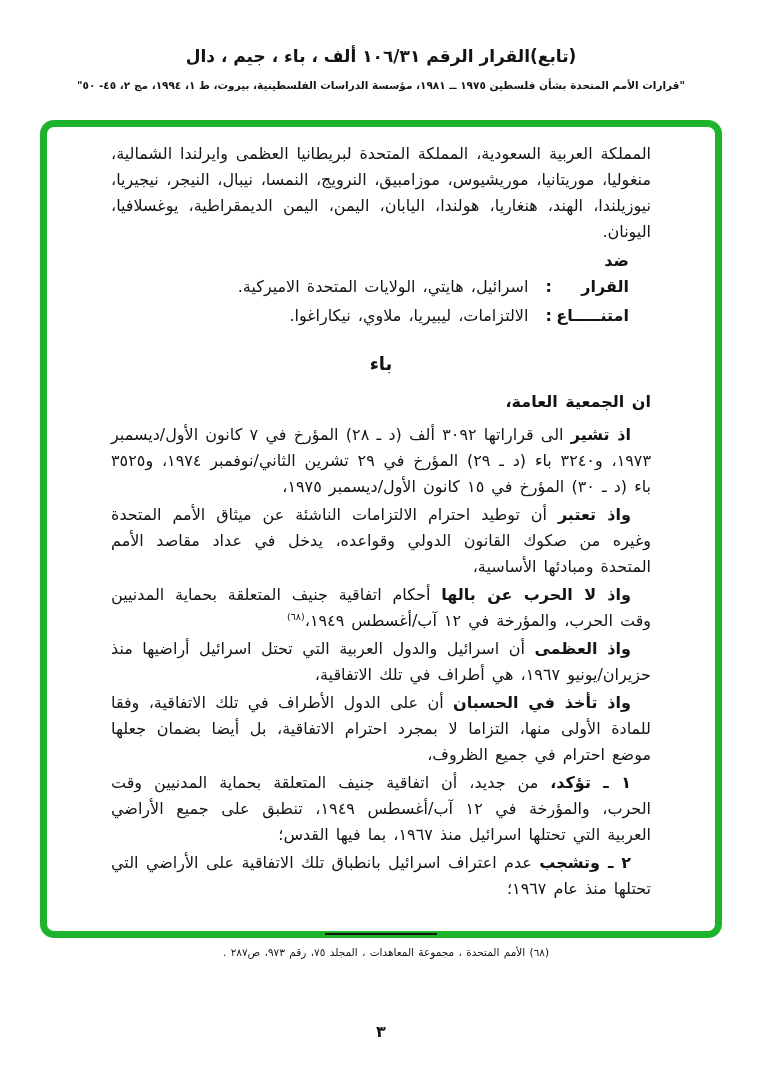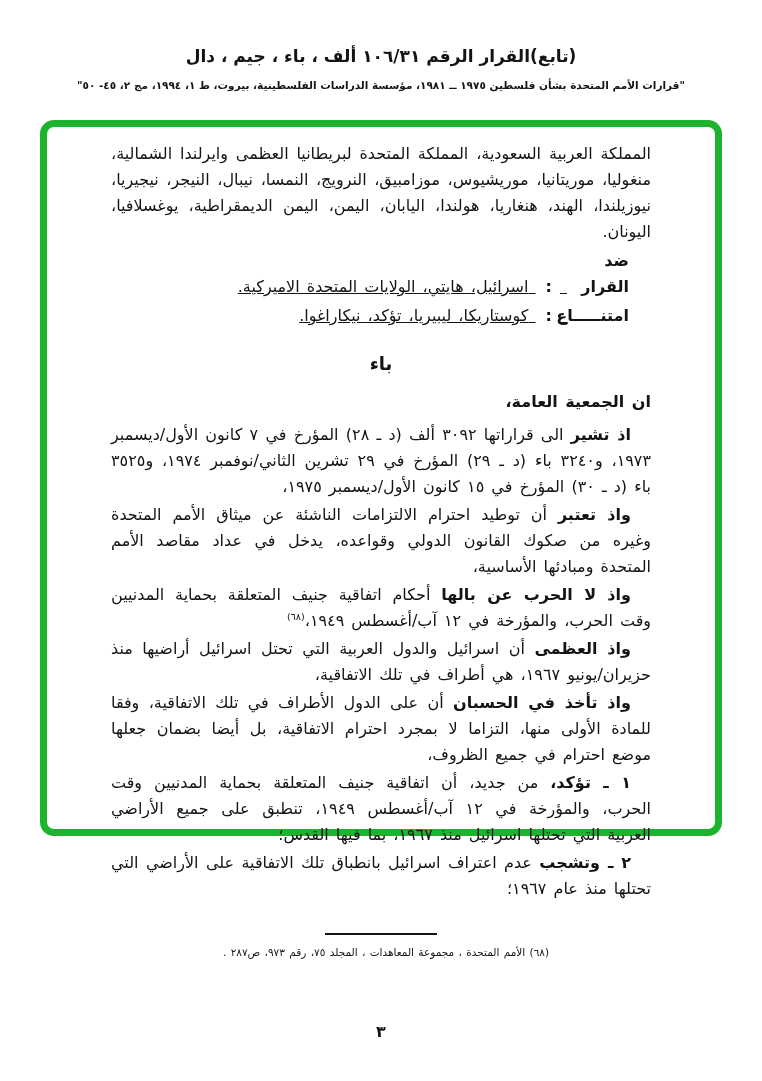--- a/index.html
+++ b/index.html
@@ -4,29 +4,29 @@
 <style>
   html,body{margin:0;padding:0;background:#ffffff;}
   .page{
     position:relative;width:762px;height:1081px;background:#ffffff;
     font-family:"DejaVu Sans",sans-serif;color:#141414;direction:rtl;overflow:hidden;
   }
   .header{position:absolute;top:46px;left:0;right:0;text-align:center;}
   .header-title{font-size:17px;font-weight:bold;}
   .header-source{font-size:10.5px;font-weight:bold;margin-top:13px;}
   .green-box{
-    position:absolute;left:40px;top:120px;width:682px;height:716px;
+    position:absolute;left:40px;top:120px;width:682px;height:818px;
     box-sizing:border-box;border:7px solid #1db32d;border-radius:14px;background:#ffffff;
   }
   .content{
     padding:14px 64px 0 64px;font-size:16px;line-height:26px;
     text-align:justify;word-spacing:2px;
   }
   .countries{margin:0;}
-  .vote{margin:3px 0 0 0;padding-right:22px;text-decoration:underline;}
+  .vote{margin:3px 0 0 0;padding-right:22px;}
   .vote-label{display:inline-block;width:62px;font-weight:bold;}
   .vote-colon{display:inline-block;margin:0 8px 0 10px;font-weight:bold;}
   .section-letter{margin:22px 0 12px 0;text-align:center;font-weight:bold;font-size:18px;}
   .assembly{margin:0 0 7px 0;font-weight:bold;}
   .para{margin:0 0 2px 0;text-indent:20px;}
   .para .lead{font-weight:bold;}
   .para .num{font-weight:bold;}
   sup.ref{font-size:9.5px;line-height:0;}
   .footnote{position:absolute;top:800px;right:54px;left:64px;text-align:center;}
   .footnote-rule{width:112px;height:0;border-top:2px solid #141414;margin:0 10px 7px 0;display:inline-block;}
@@ -50,21 +50,21 @@
 
       <p class="vote">
         <span class="vote-label">ضد القرار</span>
         <span class="vote-colon">:</span>
         <span class="vote-value">اسرائيل، هايتي، الولايات المتحدة الاميركية.</span>
       </p>
 
       <p class="vote">
         <span class="vote-label">امتنـــــاع</span>
         <span class="vote-colon">:</span>
-        <span class="vote-value">كوستاريكا، ليبيريا، تؤكد، نيكاراغوا.</span>
+        <span class="vote-value">الالتزامات، ليبيريا، ملاوي، نيكاراغوا.</span>
       </p>
 
       <p class="section-letter">باء</p>
 
       <p class="assembly">ان الجمعية العامة،</p>
 
       <p class="para">
         <span class="lead">اذ تشير</span><span> الى قراراتها ٣٠٩٢ ألف (د ـ ٢٨) المؤرخ في ٧ كانون الأول/ديسمبر ١٩٧٣، و٣٢٤٠ باء (د ـ ٢٩) المؤرخ في ٢٩ تشرين الثاني/نوفمبر ١٩٧٤، و٣٥٢٥ باء (د ـ ٣٠) المؤرخ في ١٥ كانون الأول/ديسمبر ١٩٧٥،</span>
       </p>
 

